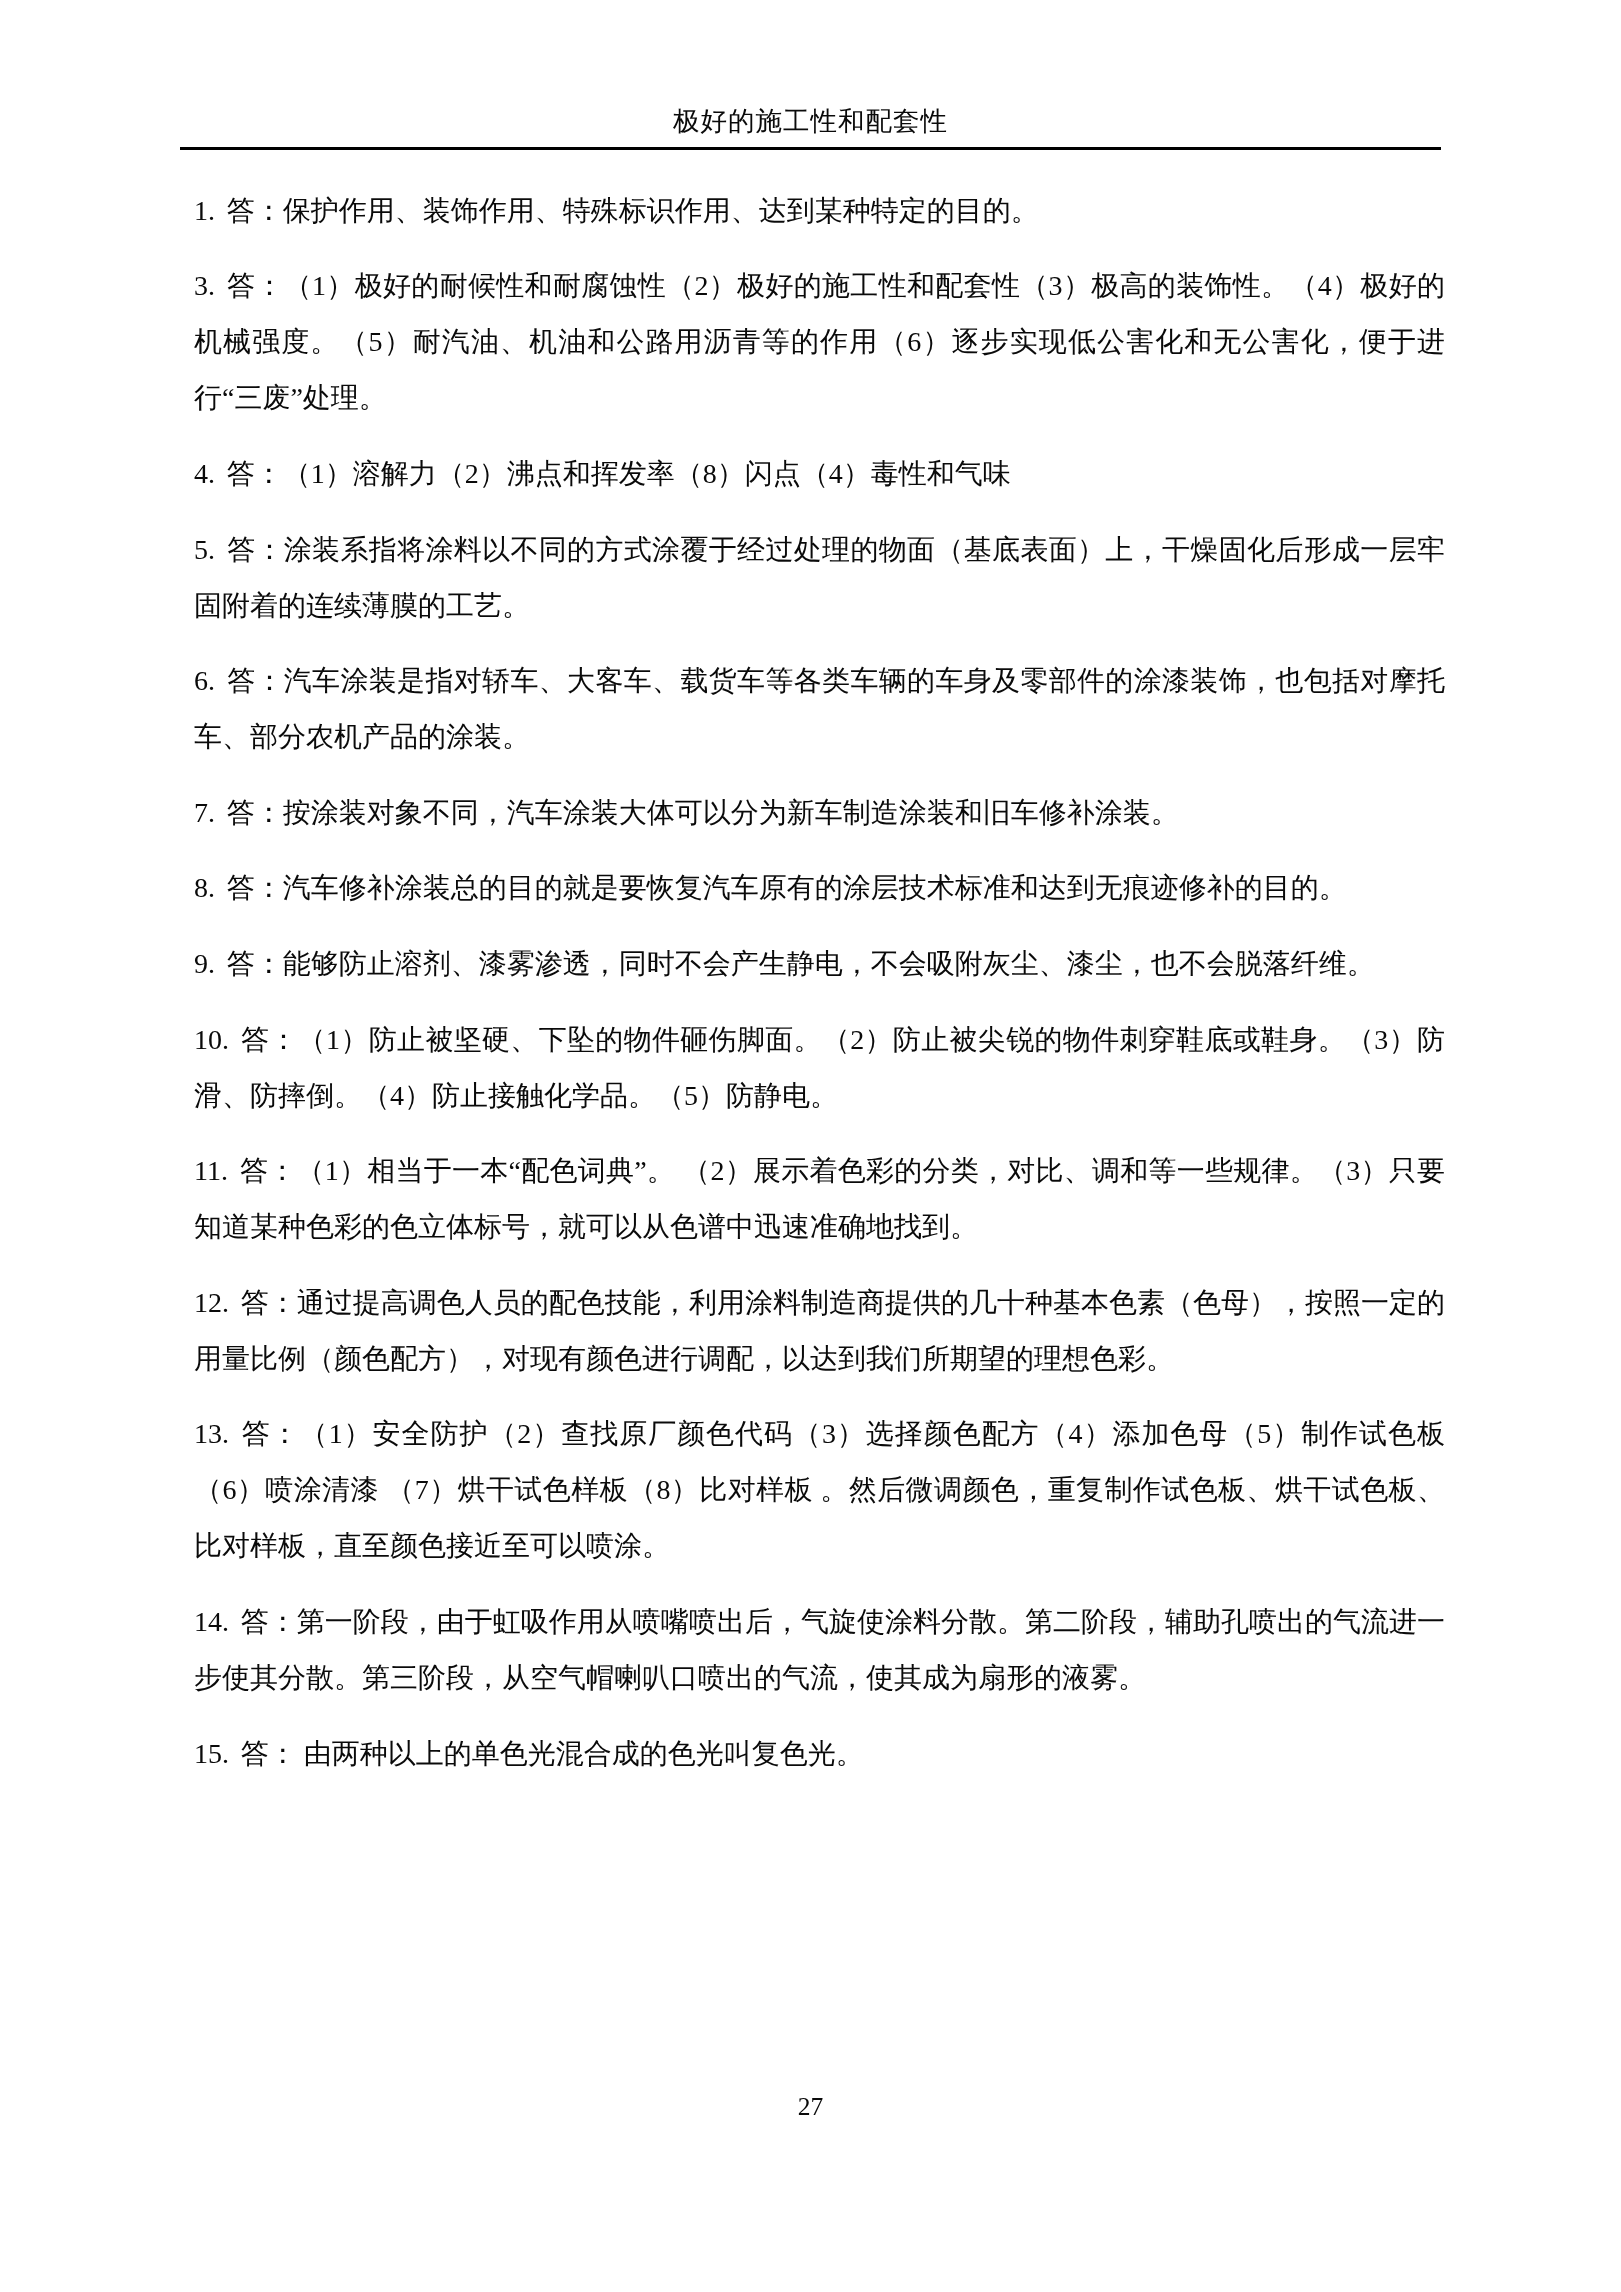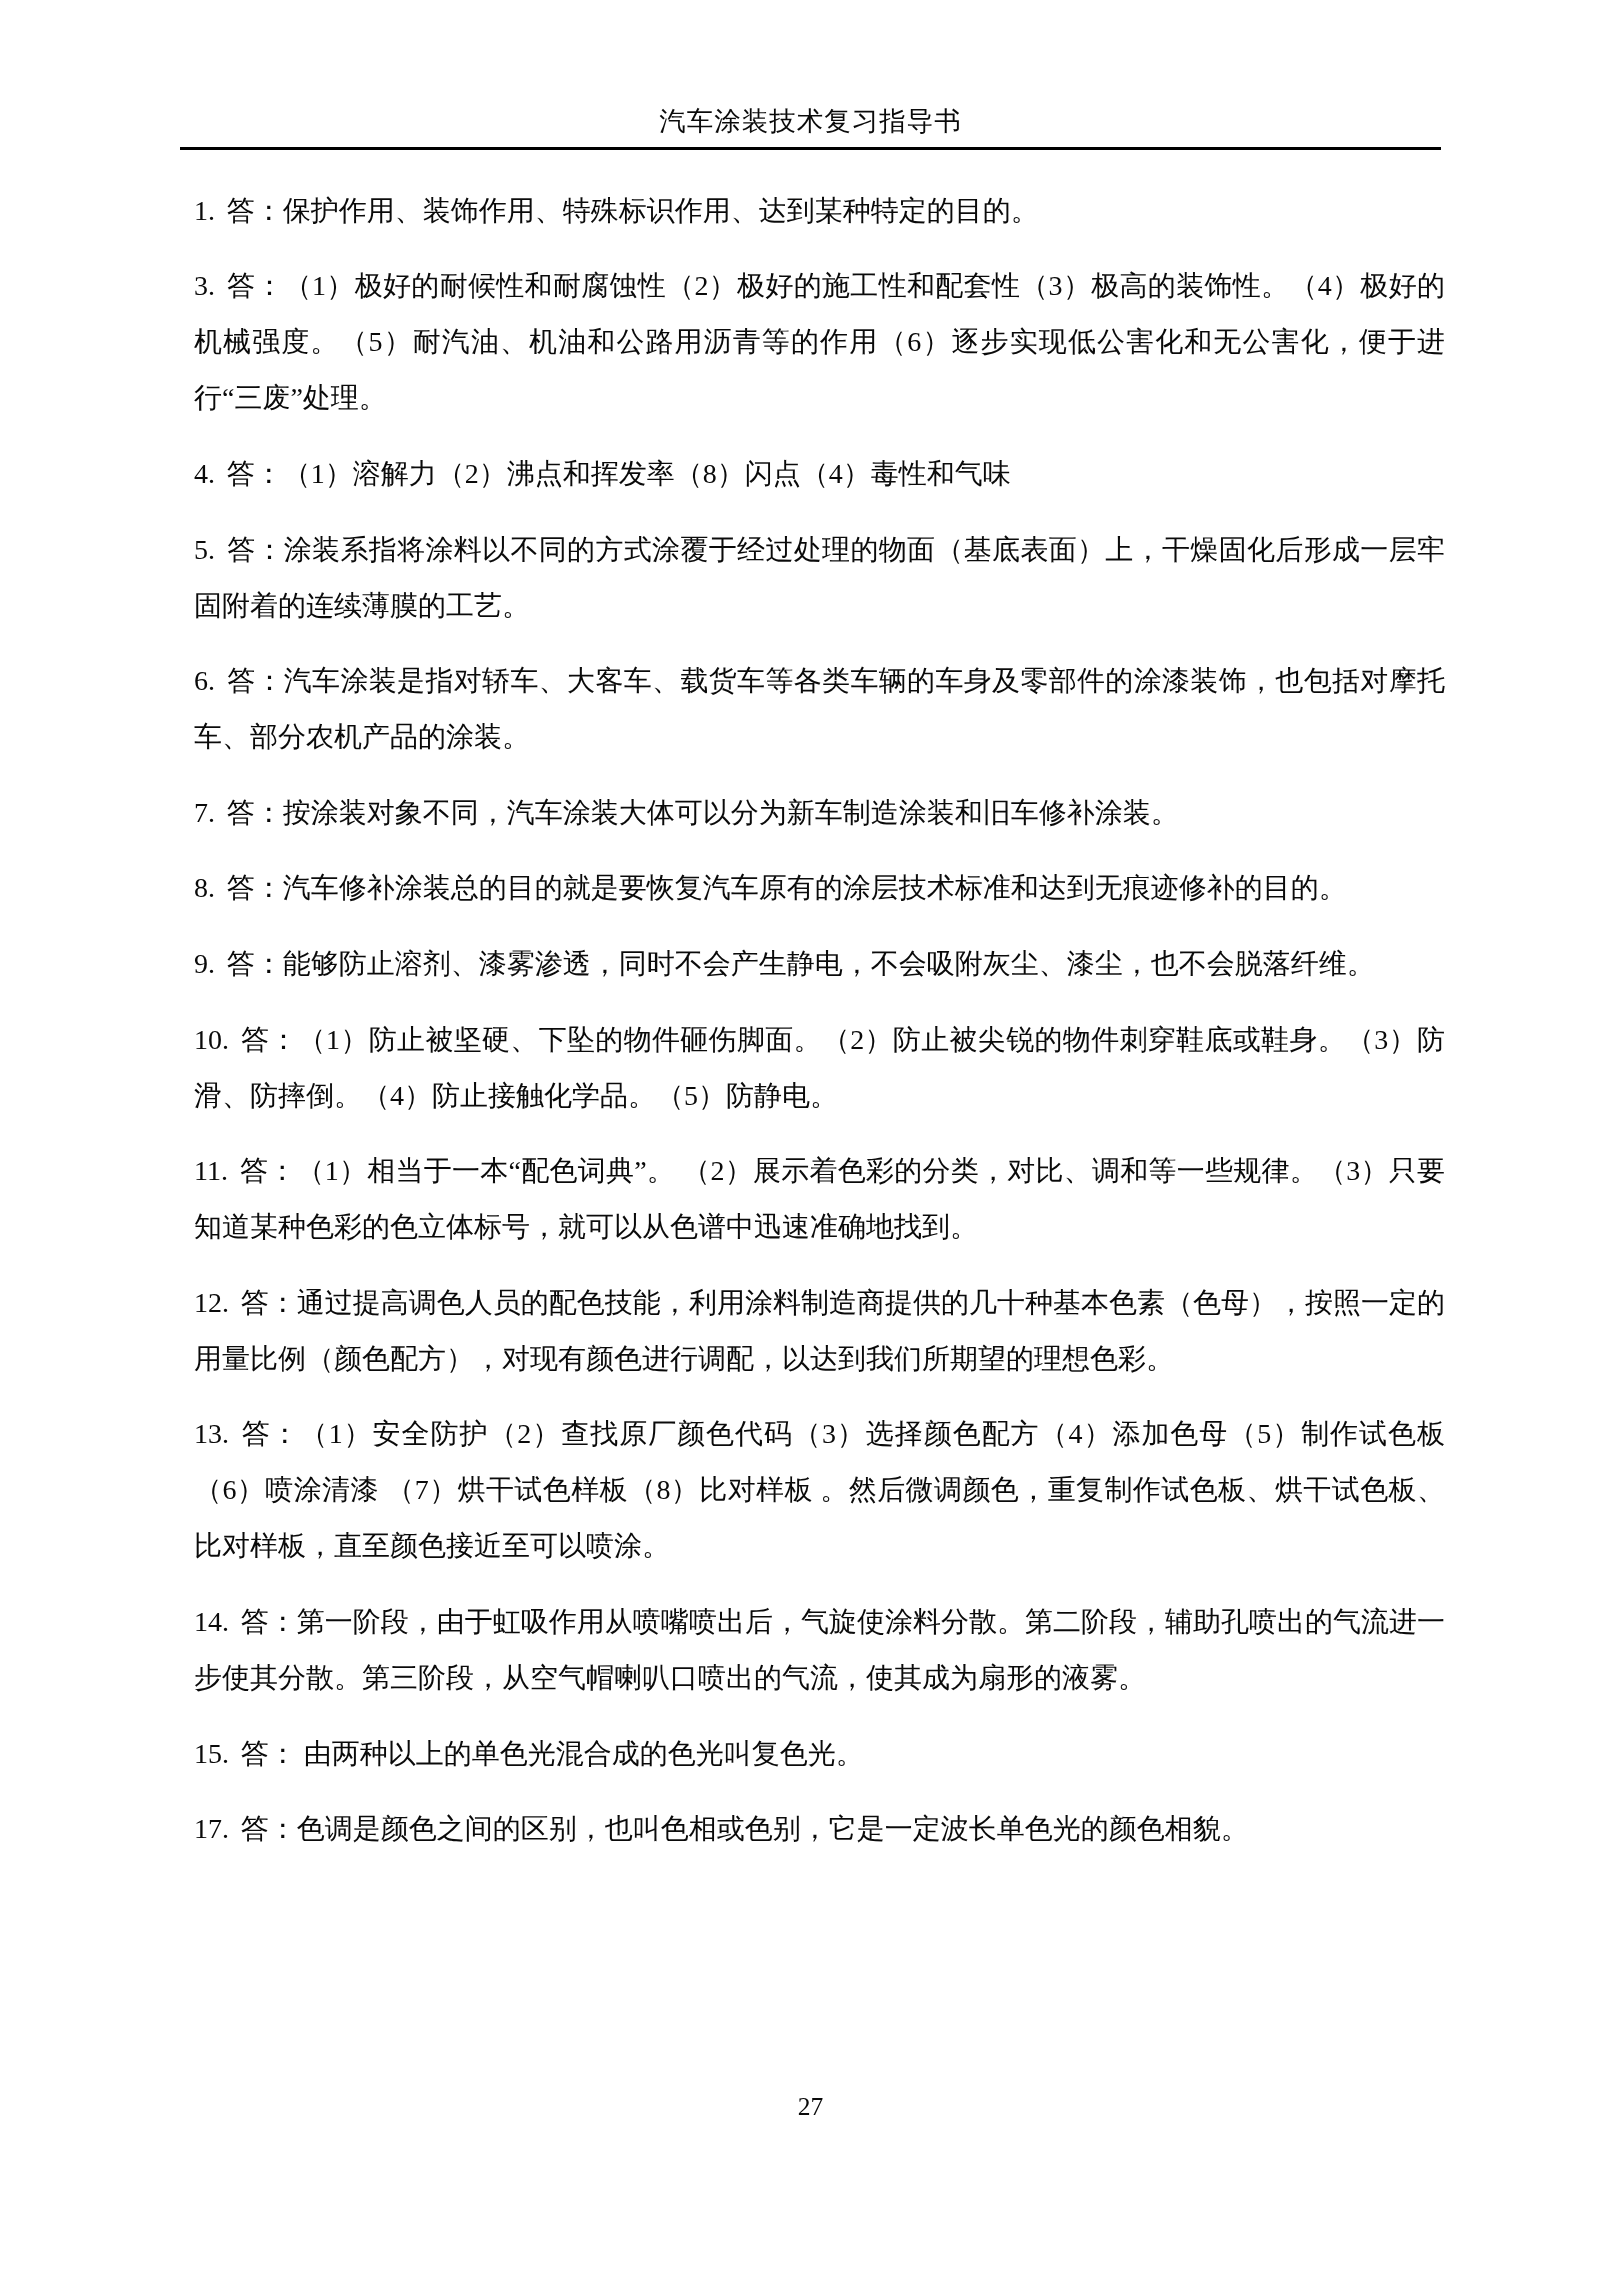--- a/index.html
+++ b/index.html
@@ -53,40 +53,39 @@
     font-size: 25.5px;
     color: #0a0a0a;
   }
 </style>
 </head>
 <body>
 
 <div class="page">
 
   <header>
-    <div class="header-title">汽车涂装技术复习指导书</div>
+    <div class="header-title">极好的施工性和配套性</div>
     <div class="header-rule"></div>
   </header>
 
   <main class="content">
     <p class="answer"><span class="num">1.</span><span class="txt">答：保护作用、装饰作用、特殊标识作用、达到某种特定的目的。</span></p>
     <p class="answer"><span class="num">3.</span><span class="txt">答：（1）极好的耐候性和耐腐蚀性（2）极好的施工性和配套性（3）极高的装饰性。（4）极好的机械强度。（5）耐汽油、机油和公路用沥青等的作用（6）逐步实现低公害化和无公害化，便于进行“三废”处理。</span></p>
     <p class="answer"><span class="num">4.</span><span class="txt">答：（1）溶解力（2）沸点和挥发率（8）闪点（4）毒性和气味</span></p>
     <p class="answer"><span class="num">5.</span><span class="txt">答：涂装系指将涂料以不同的方式涂覆于经过处理的物面（基底表面）上，干燥固化后形成一层牢固附着的连续薄膜的工艺。</span></p>
     <p class="answer"><span class="num">6.</span><span class="txt">答：汽车涂装是指对轿车、大客车、载货车等各类车辆的车身及零部件的涂漆装饰，也包括对摩托车、部分农机产品的涂装。</span></p>
     <p class="answer"><span class="num">7.</span><span class="txt">答：按涂装对象不同，汽车涂装大体可以分为新车制造涂装和旧车修补涂装。</span></p>
     <p class="answer"><span class="num">8.</span><span class="txt">答：汽车修补涂装总的目的就是要恢复汽车原有的涂层技术标准和达到无痕迹修补的目的。</span></p>
     <p class="answer"><span class="num">9.</span><span class="txt">答：能够防止溶剂、漆雾渗透，同时不会产生静电，不会吸附灰尘、漆尘，也不会脱落纤维。</span></p>
     <p class="answer"><span class="num">10.</span><span class="txt">答：（1）防止被坚硬、下坠的物件砸伤脚面。（2）防止被尖锐的物件刺穿鞋底或鞋身。（3）防滑、防摔倒。（4）防止接触化学品。（5）防静电。</span></p>
     <p class="answer"><span class="num">11.</span><span class="txt">答：（1）相当于一本“配色词典”。 （2）展示着色彩的分类，对比、调和等一些规律。（3）只要知道某种色彩的色立体标号，就可以从色谱中迅速准确地找到。</span></p>
     <p class="answer"><span class="num">12.</span><span class="txt">答：通过提高调色人员的配色技能，利用涂料制造商提供的几十种基本色素（色母），按照一定的用量比例（颜色配方），对现有颜色进行调配，以达到我们所期望的理想色彩。</span></p>
     <p class="answer"><span class="num">13.</span><span class="txt">答：（1）安全防护（2）查找原厂颜色代码（3）选择颜色配方（4）添加色母（5）制作试色板 （6）喷涂清漆 （7）烘干试色样板（8）比对样板 。然后微调颜色，重复制作试色板、烘干试色板、比对样板，直至颜色接近至可以喷涂。</span></p>
     <p class="answer"><span class="num">14.</span><span class="txt">答：第一阶段，由于虹吸作用从喷嘴喷出后，气旋使涂料分散。第二阶段，辅助孔喷出的气流进一步使其分散。第三阶段，从空气帽喇叭口喷出的气流，使其成为扇形的液雾。</span></p>
     <p class="answer"><span class="num">15.</span><span class="txt">答： 由两种以上的单色光混合成的色光叫复色光。</span></p>
-    <p class="answer"><span class="num">17.</span><span class="txt">答：色调是颜色之间的区别，也叫色相或色别，它是一定波长单色光的颜色相貌。</span></p>
   </main>
 
   <footer>
     <div class="page-number">27</div>
   </footer>
 
 </div>
 
 
 </body></html>

